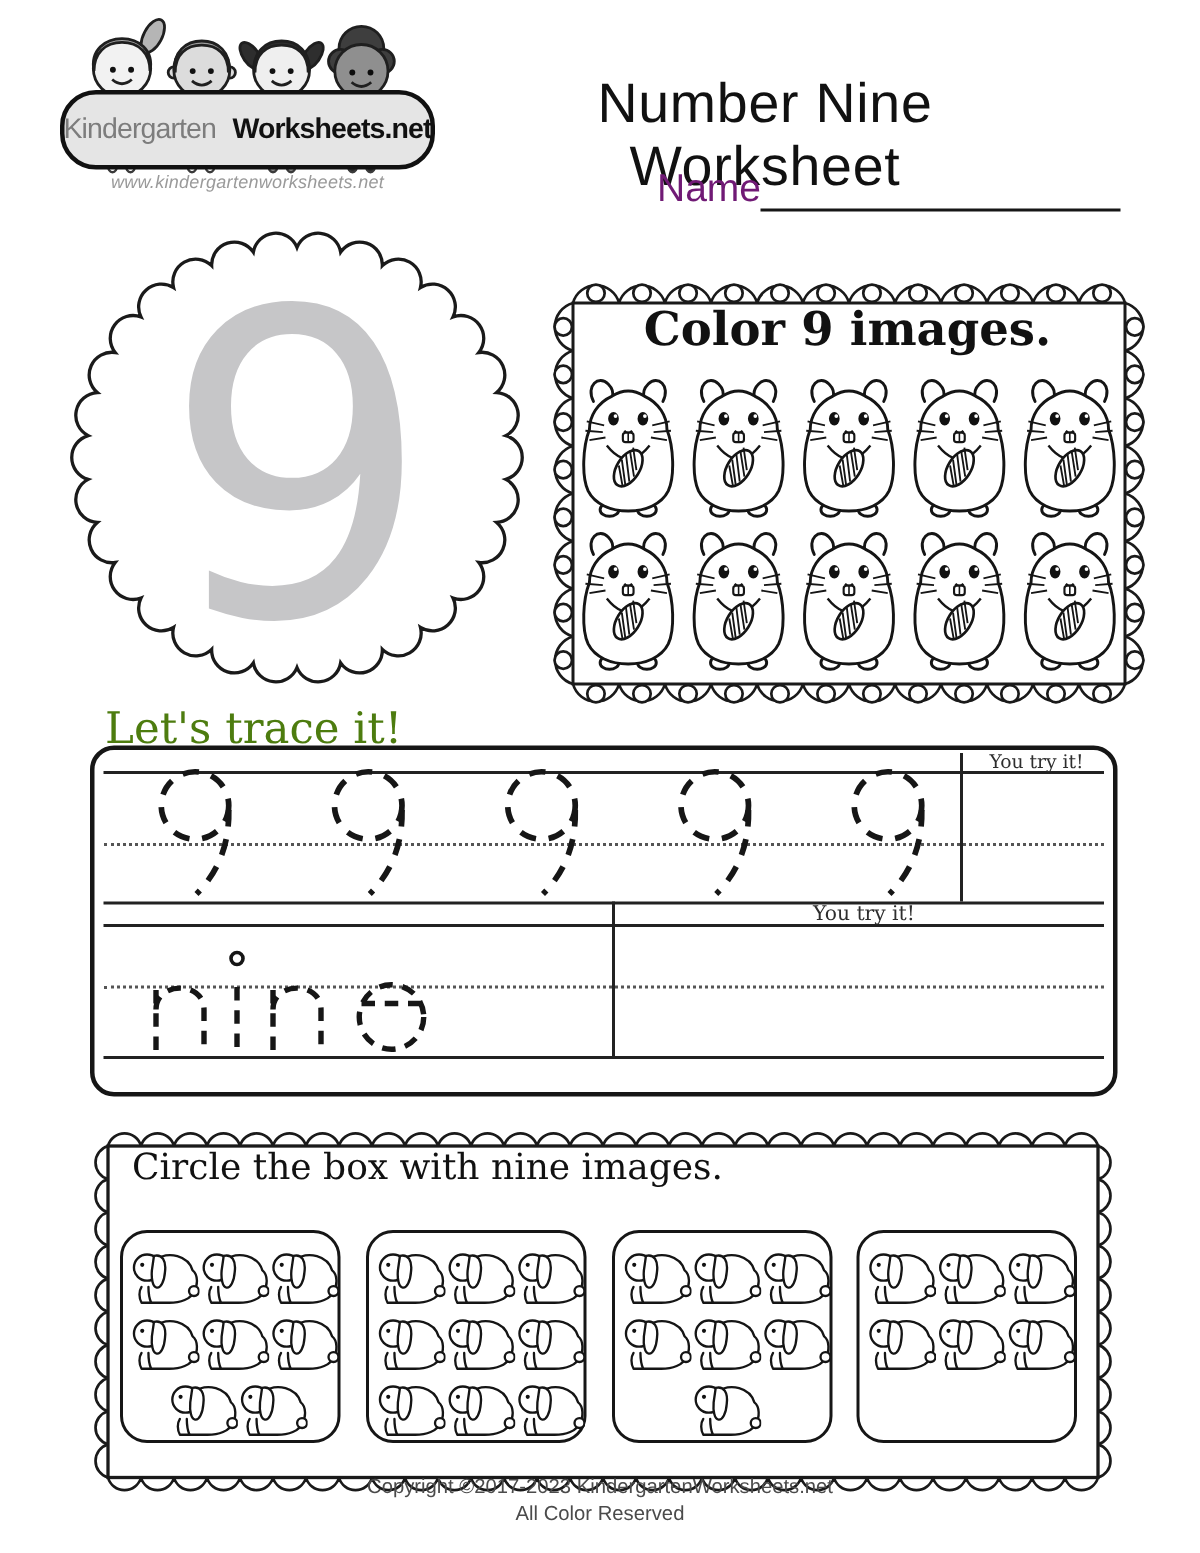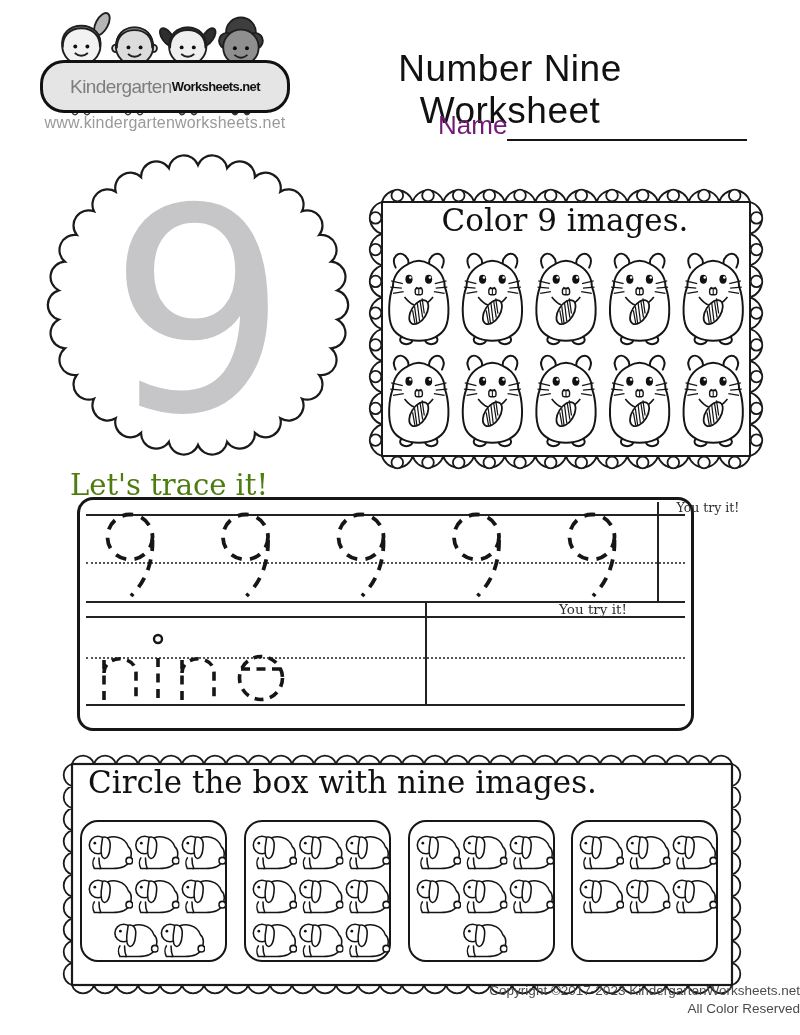--- a/index.html
+++ b/index.html
@@ -5,54 +5,54 @@
   html,body{margin:0;padding:0;background:#ffffff;}
   #page{position:relative;width:800px;height:1035px;background:#fff;overflow:hidden;
         font-family:"Liberation Sans",sans-serif;color:#1a1a1a;}
   .serif{font-family:"DejaVu Serif","Liberation Serif",serif;}
   
   .kids{position:absolute;left:44px;top:0px;width:224px;height:78px;}
   .brand-box{position:absolute;left:40px;top:60px;width:244px;height:47px;background:#e5e5e5;
              border:3px solid #111;border-radius:24px;display:flex;align-items:center;
              justify-content:center;white-space:nowrap;z-index:2;}
   .brand-box .p1{font-size:19px;font-weight:500;letter-spacing:-0.6px;color:#7d7d7d;}
-  .brand-box .p2{font-size:13px;font-weight:700;letter-spacing:-0.6px;color:#111;}
+  .brand-box .p2{font-size:19px;font-weight:700;letter-spacing:-0.6px;color:#111;padding-left:11px;}
   .feet{position:absolute;left:62px;top:103px;width:200px;height:14px;}
   .site-url{position:absolute;left:18px;top:114px;width:294px;text-align:center;
-            font-size:16px;color:#9a9a9a;letter-spacing:0.2px;}
+            font-size:12px;color:#9a9a9a;letter-spacing:0.2px;font-style:italic;}
   .title{position:absolute;left:310px;top:48px;width:400px;text-align:center;
          font-size:37px;font-weight:400;letter-spacing:0.5px;color:#111;}
   .name-row{position:absolute;left:438px;top:110px;display:flex;align-items:flex-end;}
   .name-row .nm{font-size:26px;font-weight:400;color:#701a75;}
   .name-row .nline{display:inline-block;width:240px;border-bottom:2.2px solid #161616;height:26px;}
   
   #flower-svg{position:absolute;left:38px;top:140px;width:320px;height:330px;}
   .big-num{position:absolute;left:38px;top:172px;width:320px;text-align:center;line-height:1;
            font-family:"DejaVu Sans",sans-serif;font-size:282px;color:#c6c6c8;z-index:1;}
   .lets-trace{position:absolute;left:70px;top:468px;font-size:29px;color:#4d7c0f;}
   
   #color-border-svg{position:absolute;left:358px;top:178px;width:414px;height:302px;}
   .color-instruction{position:absolute;left:358px;top:202px;width:414px;text-align:center;
-                     font-size:31px;color:#111;z-index:2;}
-  
-  .trace-panel{position:absolute;left:60px;top:497px;width:617px;height:234px;box-sizing:border-box;
-               border:3px solid #161616;border-radius:16px;background:#fff;margin-left:17px;}
+                     font-size:31px;color:#111;z-index:2;font-weight:bold;}
+  
+  .trace-panel{position:absolute;left:60px;top:497px;width:685px;height:234px;box-sizing:border-box;
+               border:3px solid #161616;border-radius:16px;background:#fff;}
   .t-line{position:absolute;left:6px;right:6px;height:0;border-top:2.4px solid #222;}
   .t-dot{position:absolute;left:6px;right:6px;height:0;border-top:2px dotted #555;}
   .t-vline{position:absolute;width:0;border-left:2.4px solid #222;}
   .try-label{position:absolute;text-align:center;font-size:12.5px;color:#2e2e2e;}
   #trace-art{position:absolute;left:60px;top:497px;width:685px;height:234px;pointer-events:none;z-index:2;}
   
   #bottom-border-svg{position:absolute;left:55px;top:742px;width:692px;height:264px;}
-  .circle-instruction{position:absolute;left:88px;top:764px;font-size:31px;color:#111;white-space:nowrap;z-index:2;}
+  .circle-instruction{position:absolute;left:88px;top:764px;font-size:24px;color:#111;white-space:nowrap;z-index:2;}
   .count-box{position:absolute;top:820px;width:147px;height:142px;box-sizing:border-box;
              border:2.5px solid #161616;border-radius:18px;background:#fff;}
   #rabbit-svg{position:absolute;left:55px;top:742px;width:692px;height:264px;pointer-events:none;z-index:2;}
   
-  .footer-line{position:absolute;left:0;width:800px;text-align:right;font-size:13.5px;color:#4b4b4b;}
+  .footer-line{position:absolute;left:0;width:800px;text-align:center;font-size:13.5px;color:#4b4b4b;}
   .f1{top:983px;} .f2{top:1001px;}
 </style>
 </head>
 <body>
 
 <svg width="0" height="0" style="position:absolute" aria-hidden="true">
   <defs>
     <symbol id="sym-hamster" viewBox="0 0 76 110">
       <g stroke="#151515" fill="#fff" stroke-width="2.2" stroke-linecap="round" stroke-linejoin="round">
         <ellipse cx="24" cy="103" rx="7" ry="5"></ellipse>

